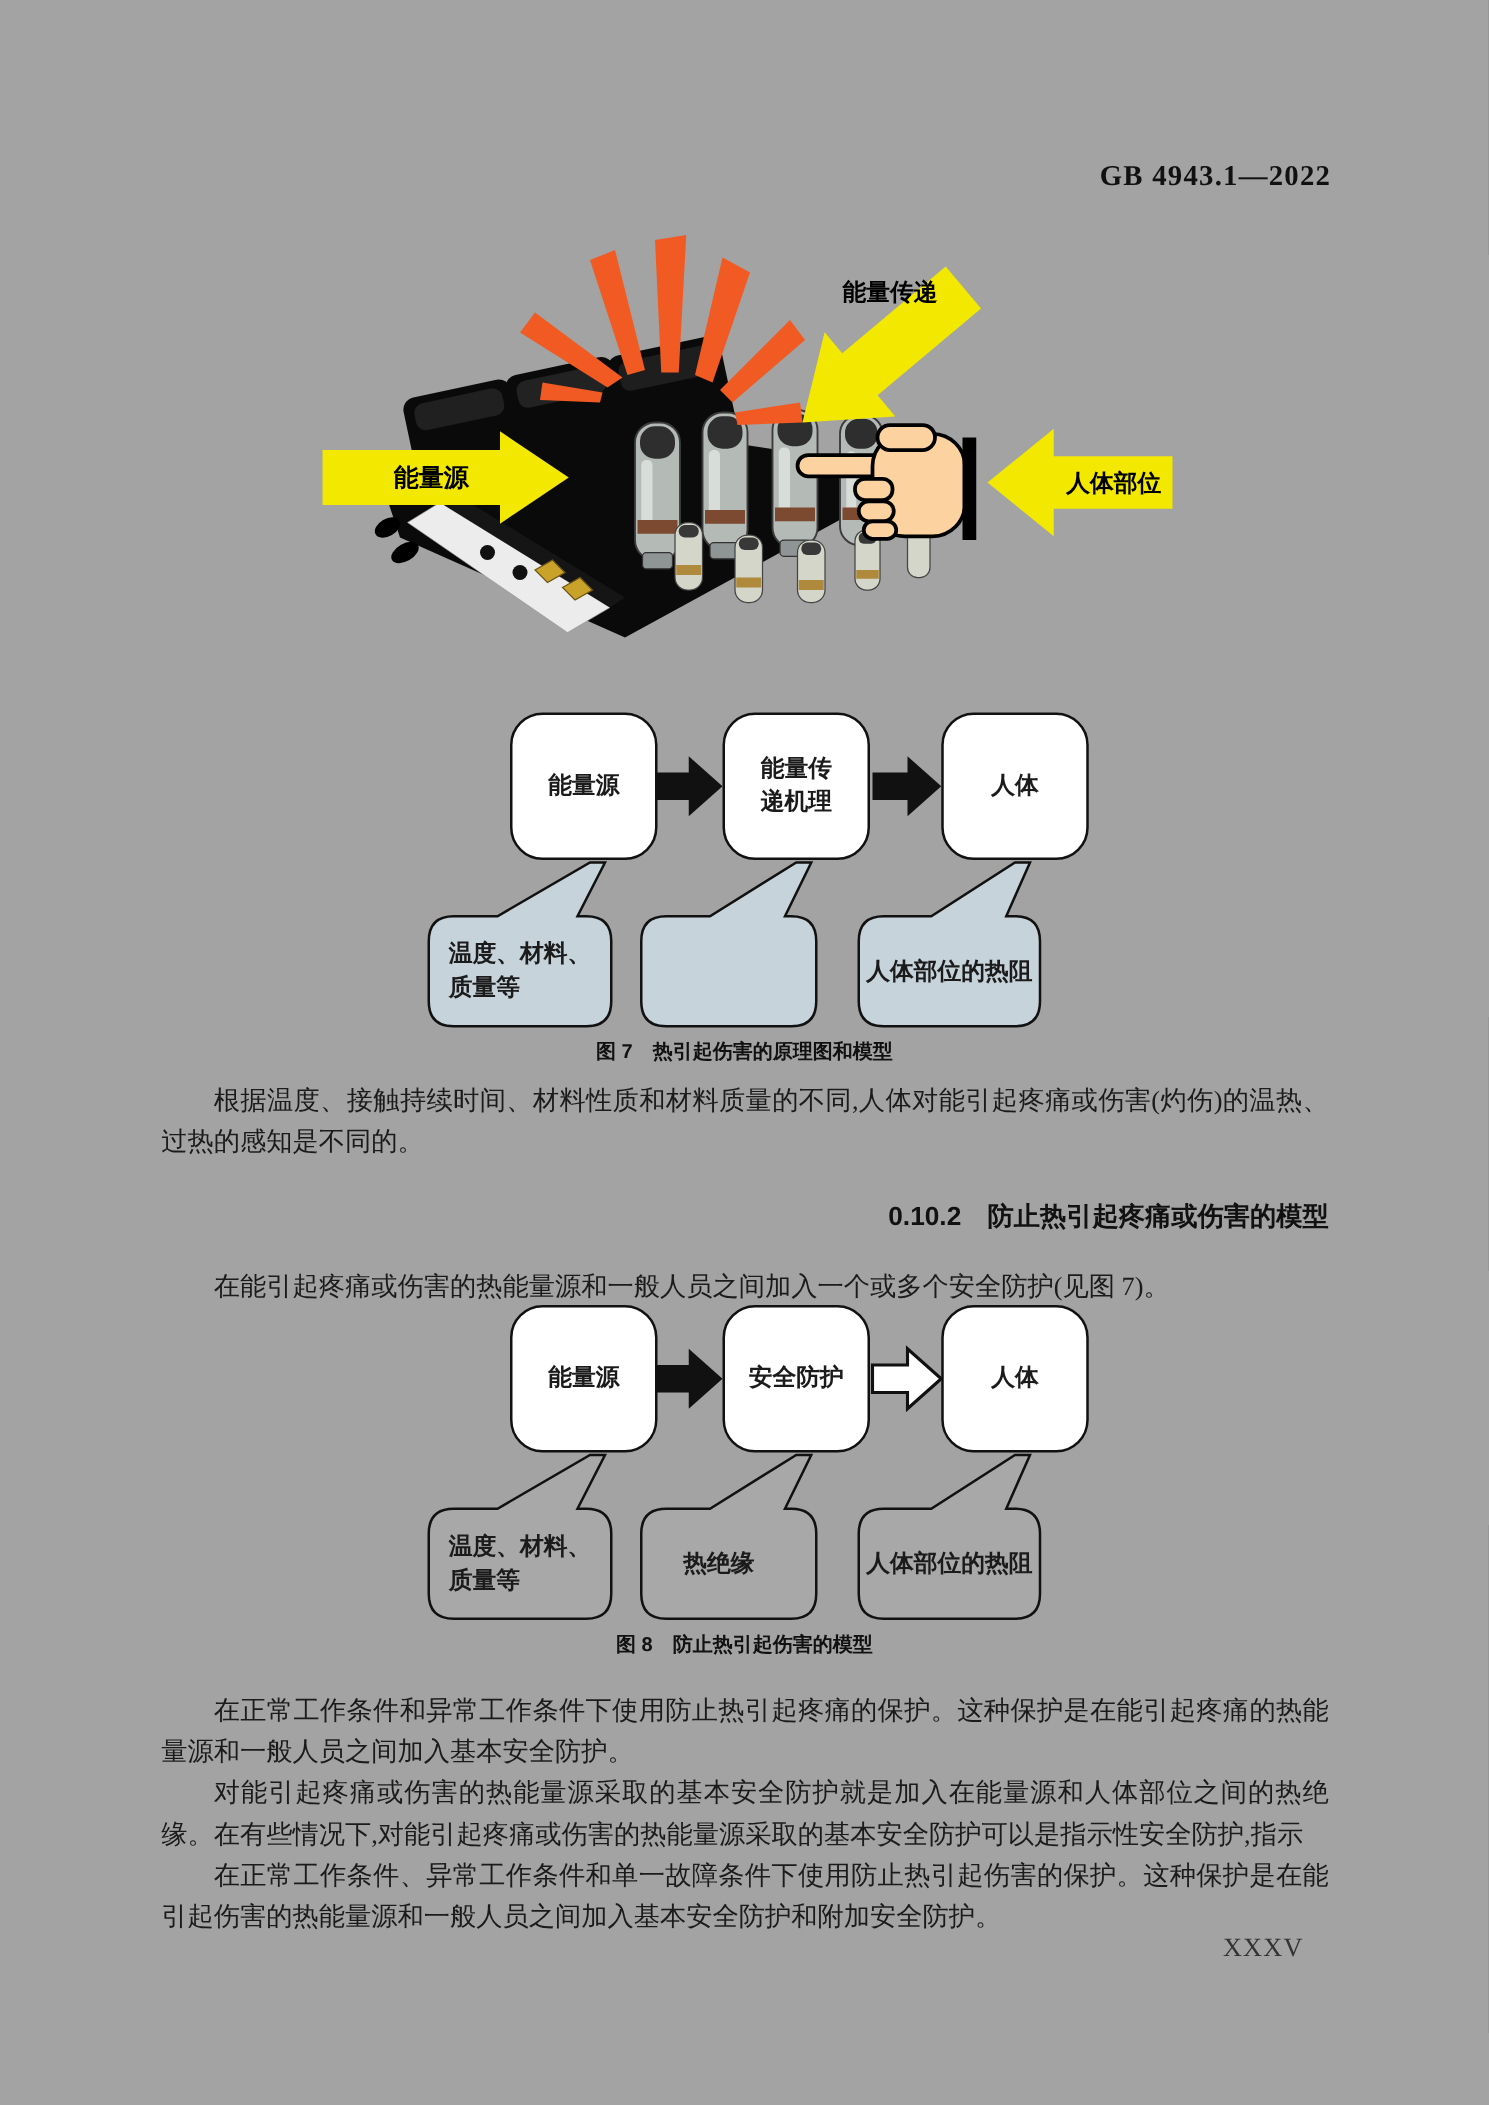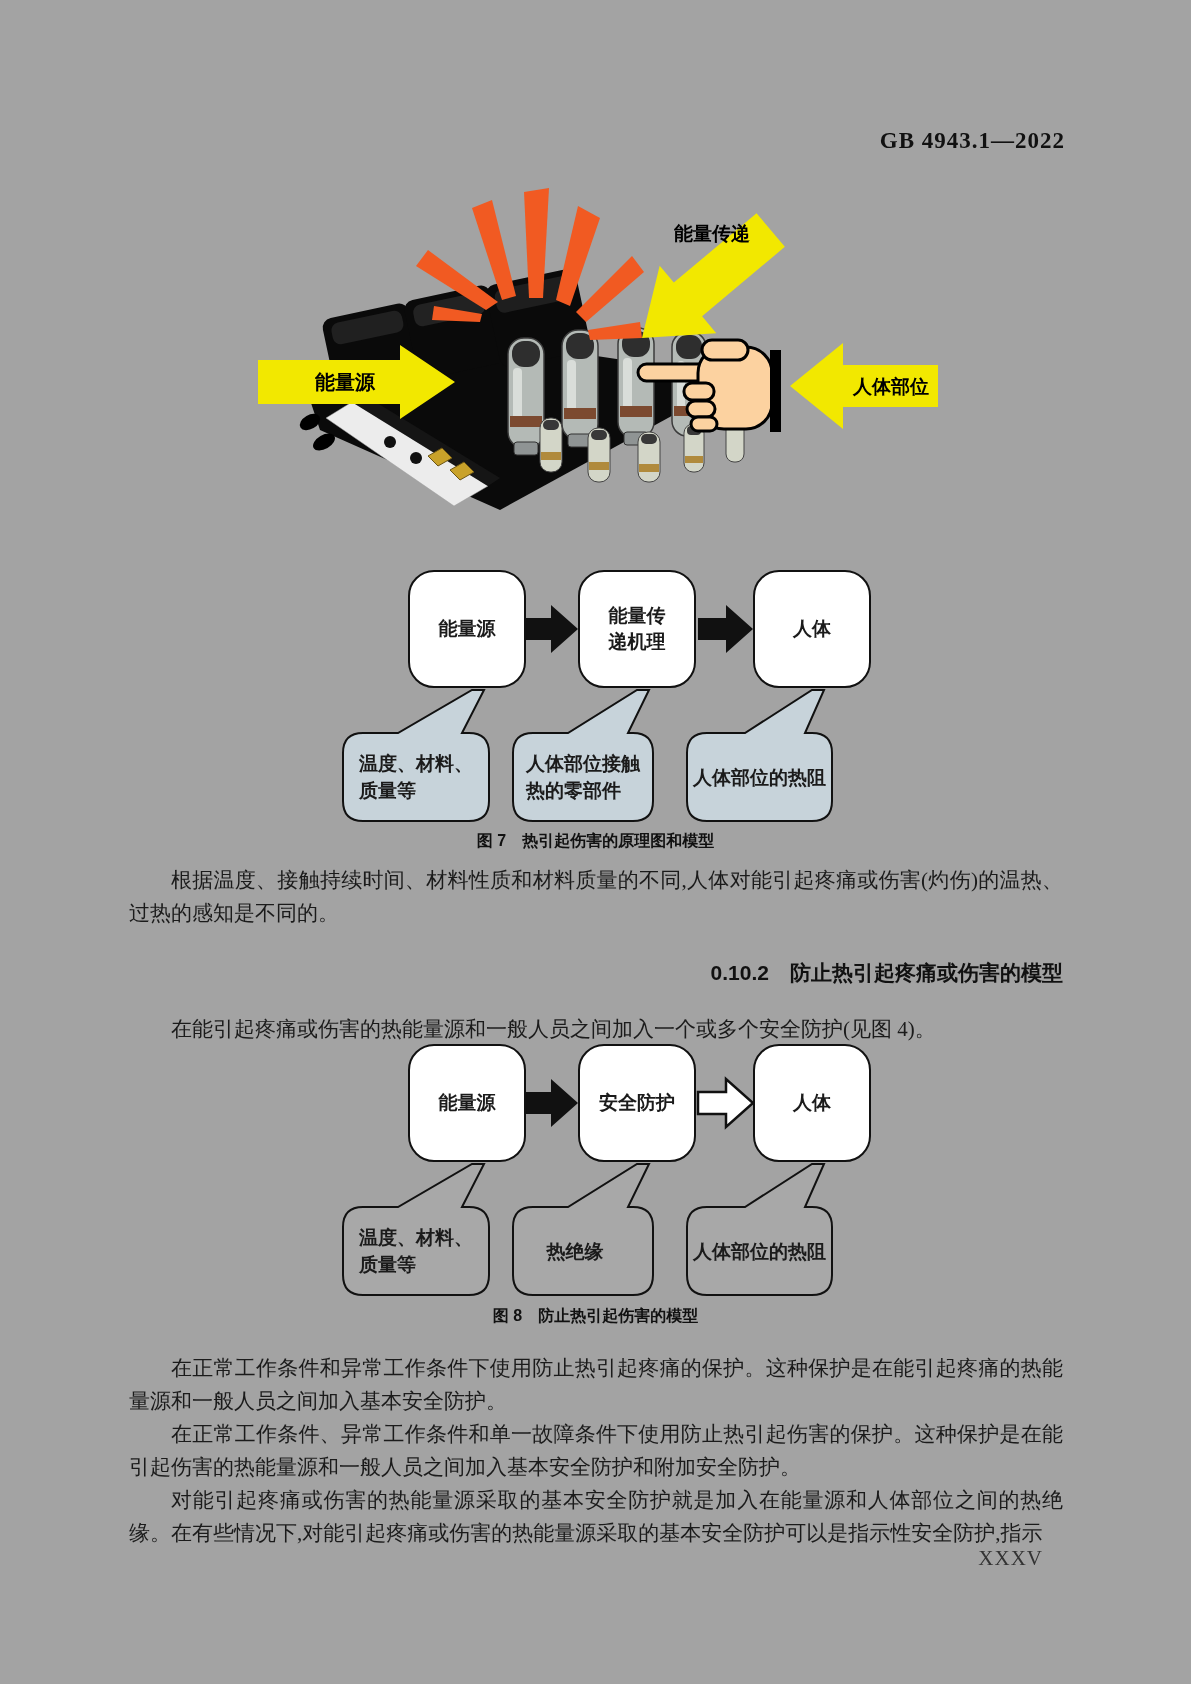--- a/index.html
+++ b/index.html
@@ -177,52 +177,50 @@
     <path d="M 33,173 L 68,173 L 142,130 L 154,130 L 132,173 L 139,173 Q 159,173 159,193 L 159,241 Q 159,261 139,261 L 33,261 Q 13,261 13,241 L 13,193 Q 13,173 33,173 Z" stroke="#111" stroke-width="2" fill="#c7d3da"></path>
     <path d="M 203,173 L 238,173 L 307,130 L 319,130 L 298,173 L 303,173 Q 323,173 323,193 L 323,241 Q 323,261 303,261 L 203,261 Q 183,261 183,241 L 183,193 Q 183,173 203,173 Z" stroke="#111" stroke-width="2" fill="#c7d3da"></path>
     <path d="M 377,173 L 415,173 L 482,130 L 494,130 L 475,173 L 482,173 Q 502,173 502,193 L 502,241 Q 502,261 482,261 L 377,261 Q 357,261 357,241 L 357,193 Q 357,173 377,173 Z" stroke="#111" stroke-width="2" fill="#c7d3da"></path>
   </svg>
   <div class="flowbox" style="left:408px;top:570px">能量源</div>
   <div class="flowbox" style="left:578px;top:570px">能量传
 递机理</div>
   <div class="flowbox" style="left:753px;top:570px">人体</div>
   <div class="callout-text" style="left:343px;top:733px;width:146px"><div class="inner">温度、材料、
 质量等</div></div>
-  <div class="callout-text" style="left:513px;top:733px;width:140px"><div class="inner">人体部位接触
-热的零部件</div></div>
   <div class="callout-text" style="left:687px;top:733px;width:145px"><div class="inner">人体部位的热阻</div></div>
   <div class="fig-caption" style="top:831px">图 7　热引起伤害的原理图和模型</div>
 
   <div class="bodytext" style="top:864px">
     <p>根据温度、接触持续时间、材料性质和材料质量的不同,人体对能引起疼痛或伤害(灼伤)的温热、过热的感知是不同的。</p>
   </div>
 
   <div class="sec-heading" style="top:959px">0.10.2　防止热引起疼痛或伤害的模型</div>
 
   <div class="bodytext" style="top:1013px">
-    <p>在能引起疼痛或伤害的热能量源和一般人员之间加入一个或多个安全防护(见图 4)。</p>
+    <p>在能引起疼痛或伤害的热能量源和一般人员之间加入一个或多个安全防护(见图 7)。</p>
   </div>
 
   <svg class="fig-svg" style="top:1034px" viewBox="0 0 560 270">
     <polygon points="193,58 221,58 221,45 248,69 221,93 221,80 193,80" fill="#111"></polygon>
     <polygon points="368,58 396,58 396,45 423,69 396,93 396,80 368,80" fill="#ffffff" stroke="#111" stroke-width="2.5"></polygon>
     <path d="M 33,173 L 68,173 L 142,130 L 154,130 L 132,173 L 139,173 Q 159,173 159,193 L 159,241 Q 159,261 139,261 L 33,261 Q 13,261 13,241 L 13,193 Q 13,173 33,173 Z" stroke="#111" stroke-width="2" fill="#a8a8a8"></path>
     <path d="M 203,173 L 238,173 L 307,130 L 319,130 L 298,173 L 303,173 Q 323,173 323,193 L 323,241 Q 323,261 303,261 L 203,261 Q 183,261 183,241 L 183,193 Q 183,173 203,173 Z" stroke="#111" stroke-width="2" fill="#a8a8a8"></path>
     <path d="M 377,173 L 415,173 L 482,130 L 494,130 L 475,173 L 482,173 Q 502,173 502,193 L 502,241 Q 502,261 482,261 L 377,261 Q 357,261 357,241 L 357,193 Q 357,173 377,173 Z" stroke="#111" stroke-width="2" fill="#a8a8a8"></path>
   </svg>
   <div class="flowbox" style="left:408px;top:1044px">能量源</div>
   <div class="flowbox" style="left:578px;top:1044px">安全防护</div>
   <div class="flowbox" style="left:753px;top:1044px">人体</div>
   <div class="callout-text" style="left:343px;top:1207px;width:146px"><div class="inner">温度、材料、
 质量等</div></div>
   <div class="callout-text" style="left:513px;top:1207px;width:124px"><div class="inner">热绝缘</div></div>
   <div class="callout-text" style="left:687px;top:1207px;width:145px"><div class="inner">人体部位的热阻</div></div>
   <div class="fig-caption" style="top:1306px">图 8　防止热引起伤害的模型</div>
 
   <div class="bodytext" style="top:1352px">
     <p>在正常工作条件和异常工作条件下使用防止热引起疼痛的保护。这种保护是在能引起疼痛的热能量源和一般人员之间加入基本安全防护。</p>
+    <p>对能引起疼痛或伤害的热能量源采取的基本安全防护就是加入在能量源和人体部位之间的热绝缘。在有些情况下,对能引起疼痛或伤害的热能量源采取的基本安全防护可以是指示性安全防护,指示</p>
     <p>在正常工作条件、异常工作条件和单一故障条件下使用防止热引起伤害的保护。这种保护是在能引起伤害的热能量源和一般人员之间加入基本安全防护和附加安全防护。</p>
-    <p>对能引起疼痛或伤害的热能量源采取的基本安全防护就是加入在能量源和人体部位之间的热绝缘。在有些情况下,对能引起疼痛或伤害的热能量源采取的基本安全防护可以是指示性安全防护,指示</p>
   </div>
 
   <div class="page-num">XXXV</div>
 
 </div>
 
 </body></html>

